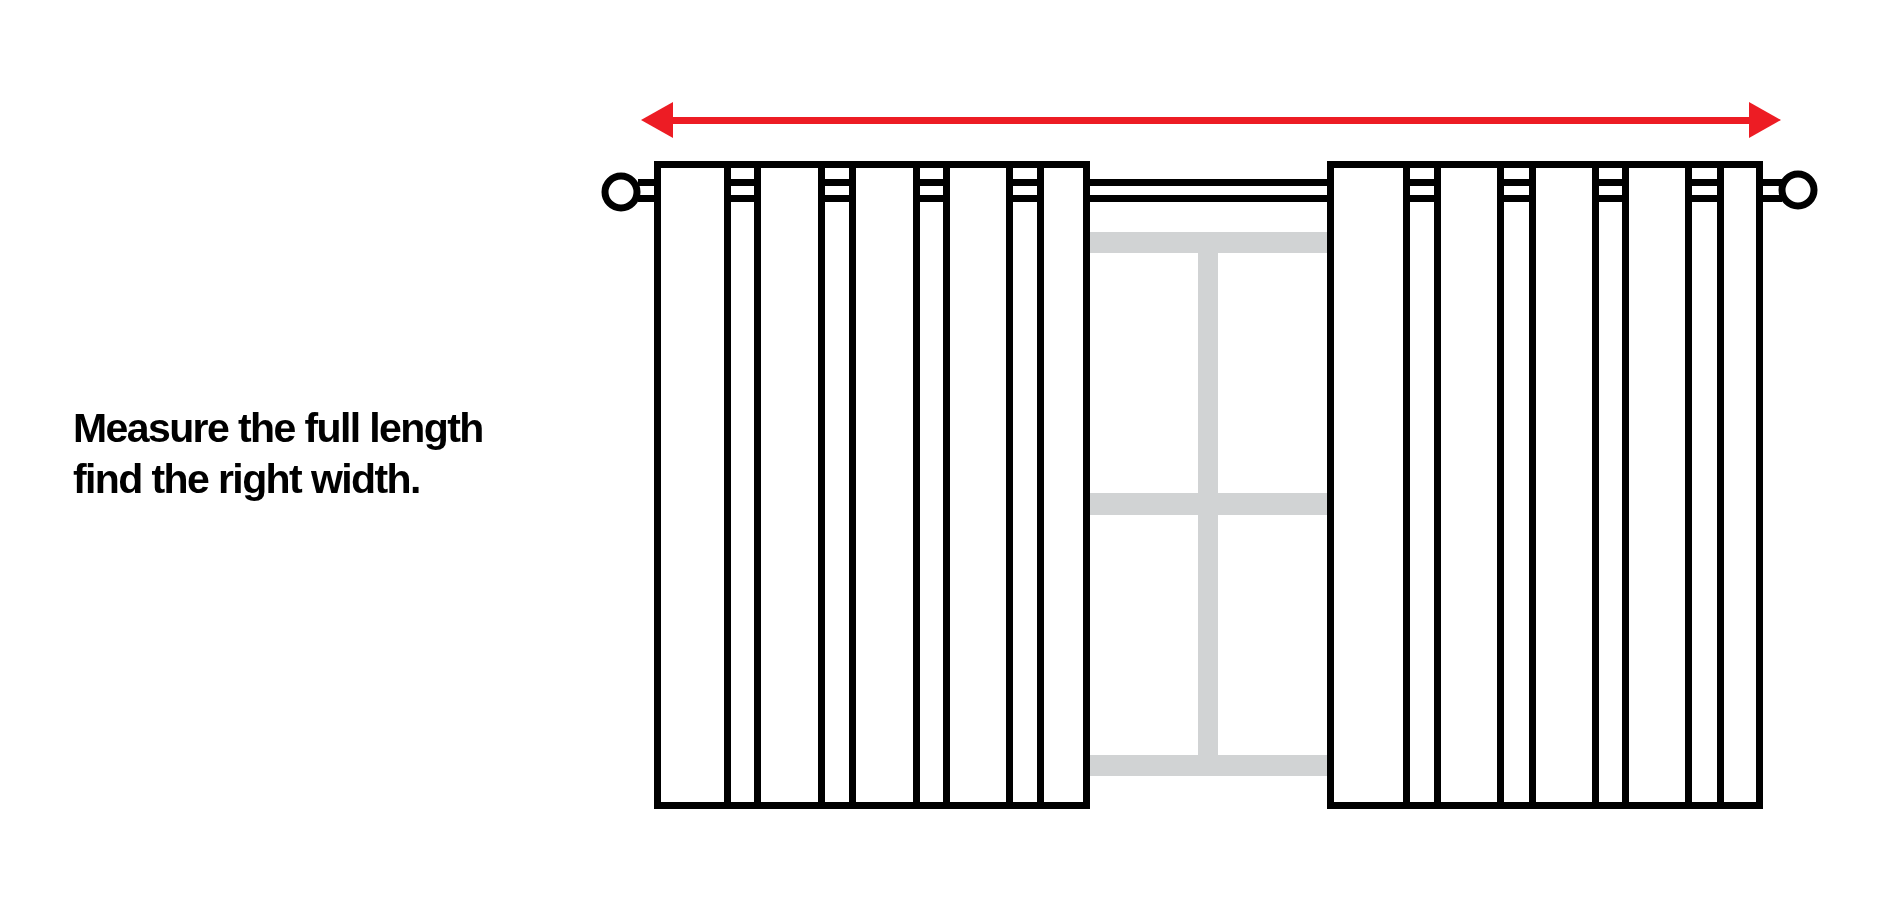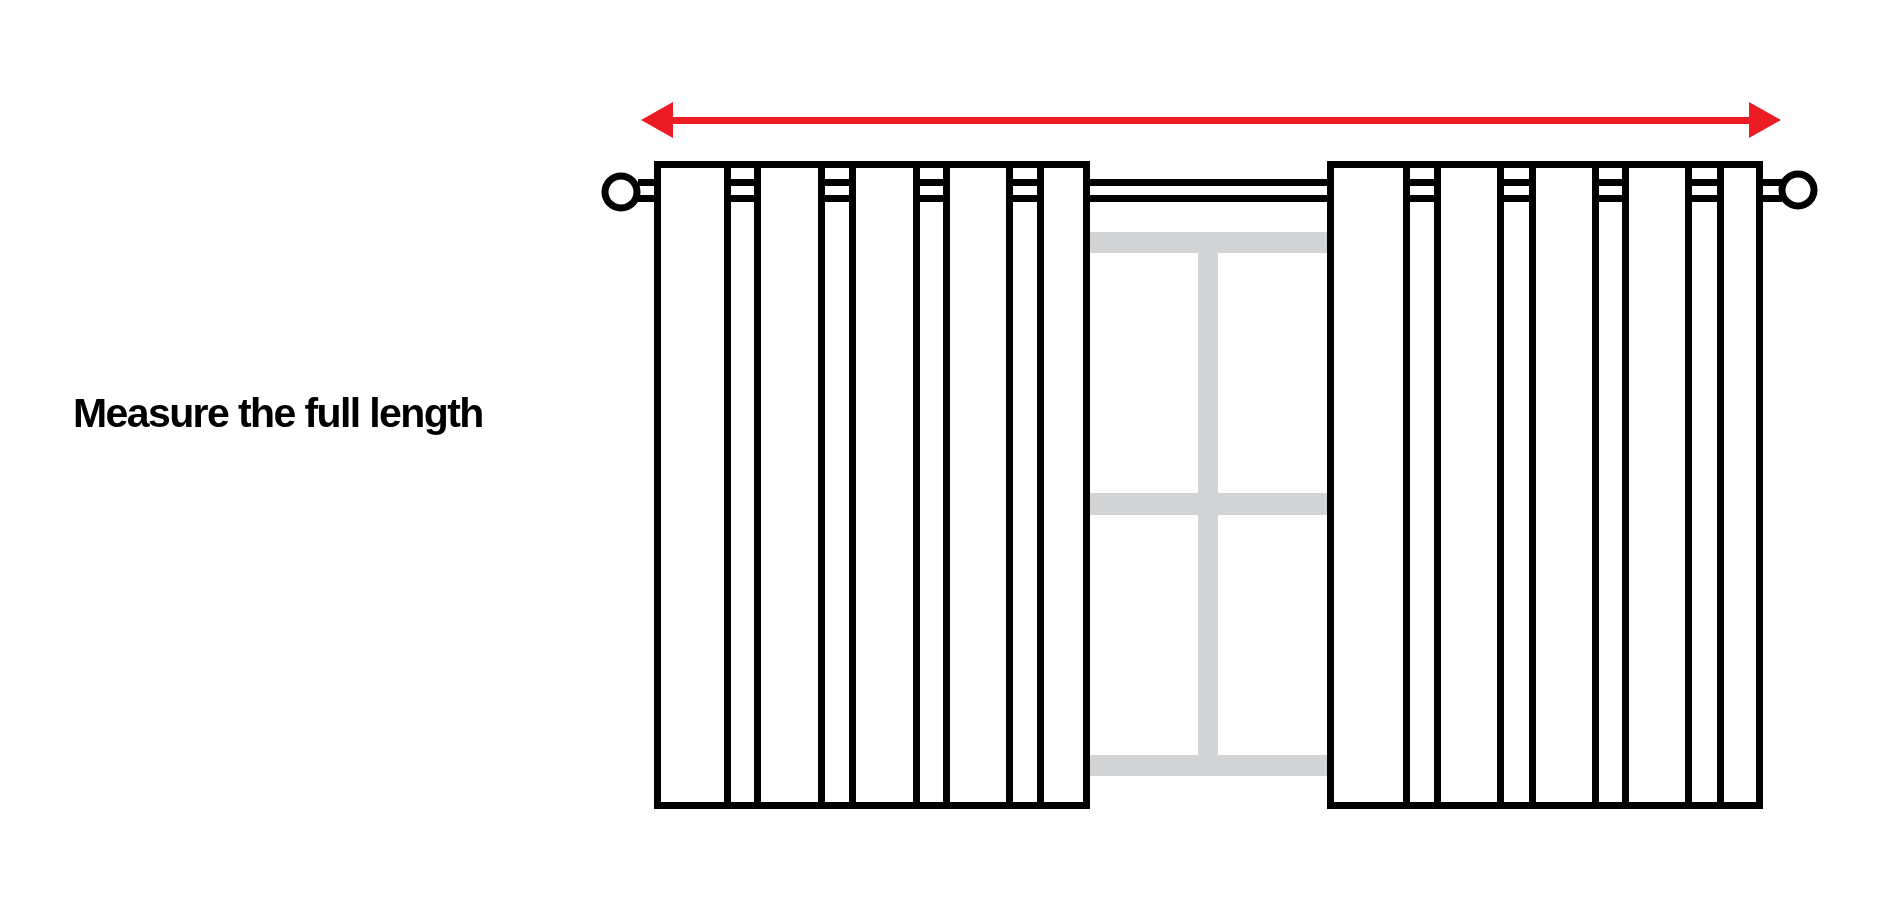--- a/index.html
+++ b/index.html
@@ -1,29 +1,30 @@
 <!DOCTYPE html>
 <html><head>
 <meta charset="utf-8">
 <style>
   html, body { margin:0; padding:0; background:#ffffff; }
   body { width:1880px; height:920px; position:relative; overflow:hidden; }
   .caption {
-    position:absolute; left:73px; top:388px; width:480px;
+    position:absolute; left:73px; top:403px; width:480px;
     font-family:"Liberation Sans", sans-serif; font-weight:bold;
     font-size:41px; line-height:51px; letter-spacing:-1.6px; color:#000;
   }
   .caption span { display:block; white-space:nowrap; }
   svg.diagram { position:absolute; left:0; top:0; }
 </style>
 </head>
 <body>
 
 <div class="caption">
   <span>Measure the full length</span>
+  <span>find the right width.</span>
 </div>
 
 <svg class="diagram" width="1880" height="920" viewBox="0 0 1880 920">
 
   <g fill="#D1D3D4">
     <rect x="1090" y="232" width="237" height="21"></rect>
     <rect x="1090" y="493" width="237" height="22"></rect>
     <rect x="1090" y="755" width="237" height="21"></rect>
     <rect x="1198" y="232" width="20" height="544"></rect>
   </g>

